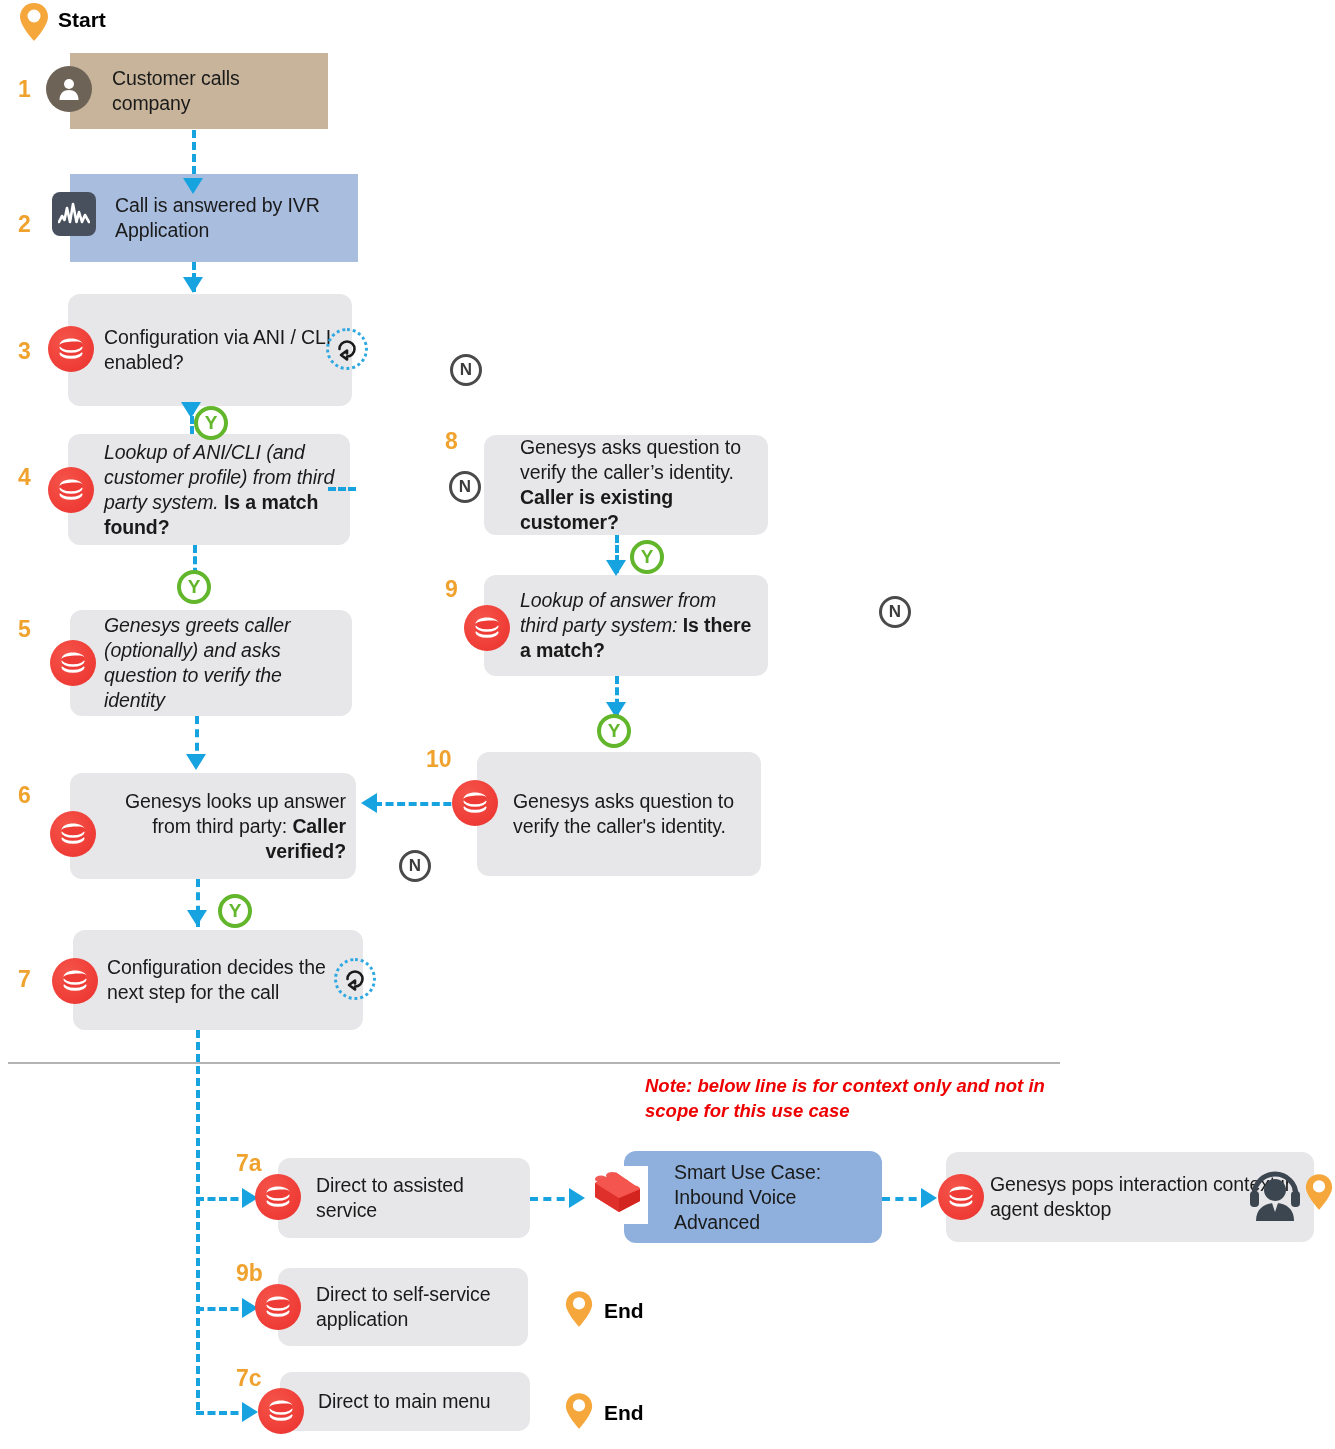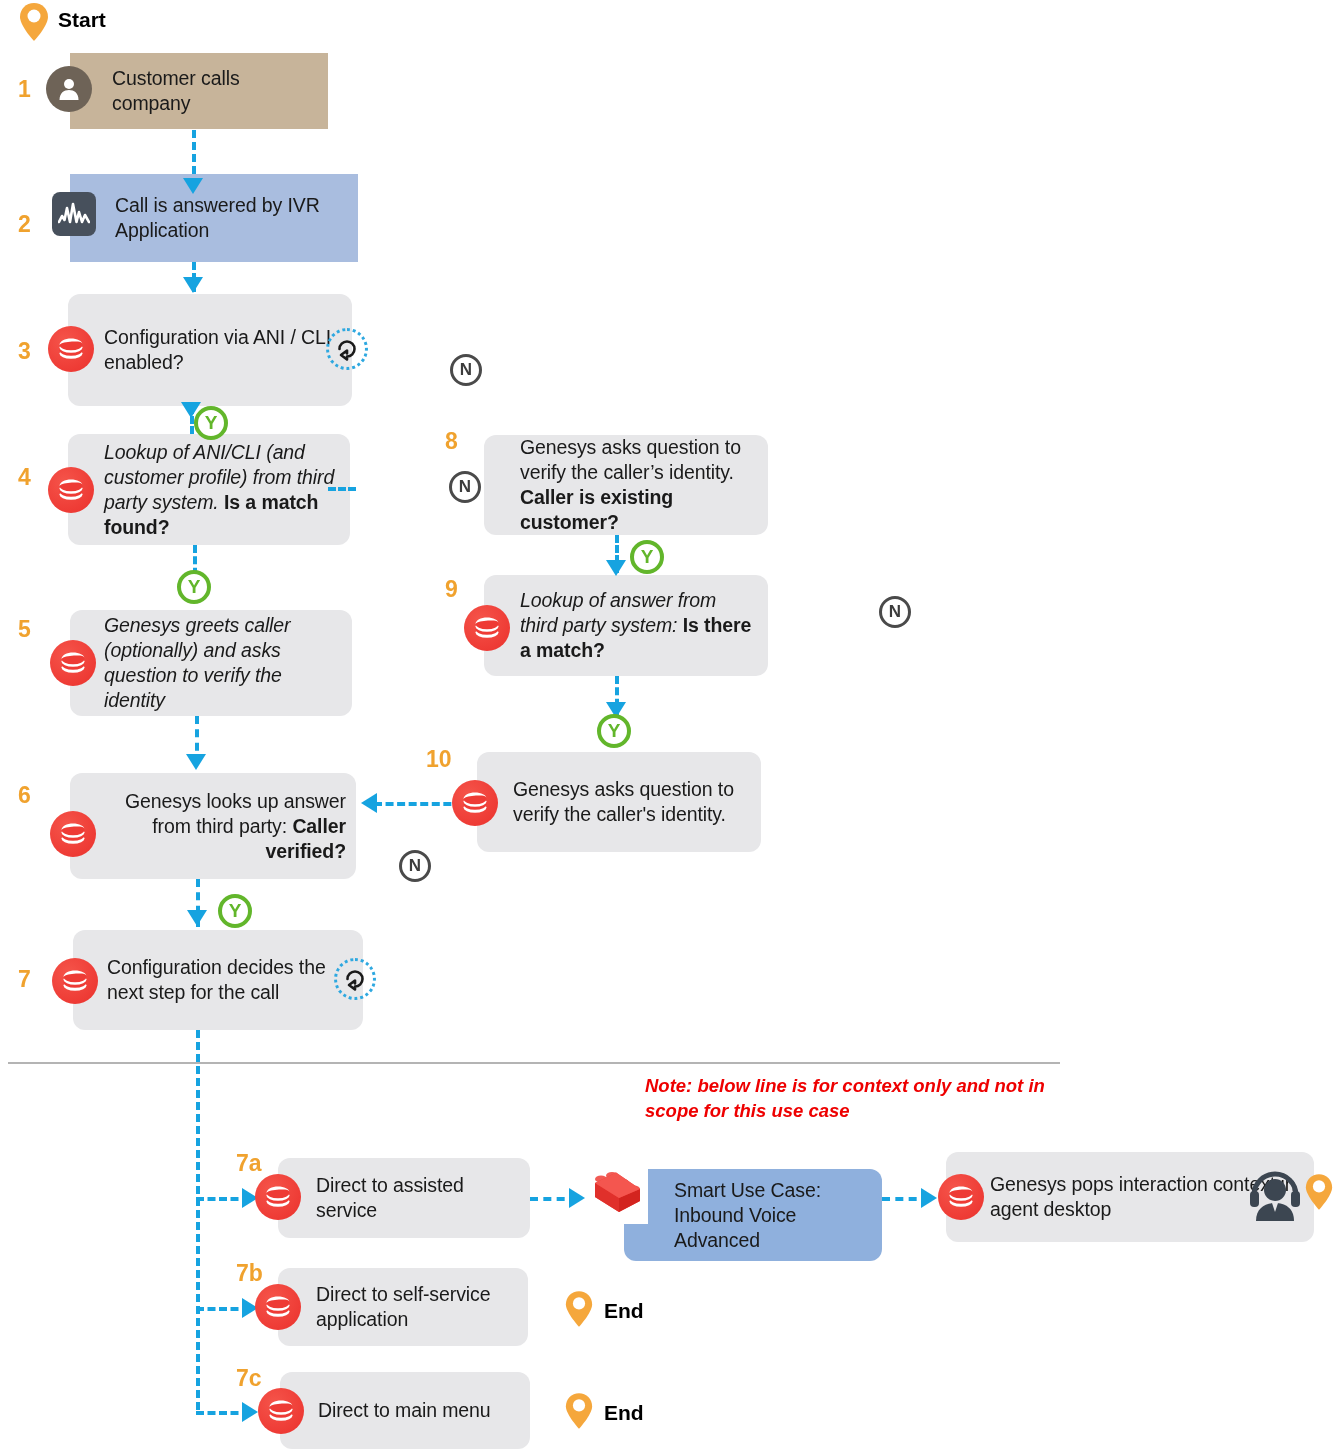--- a/index.html
+++ b/index.html
@@ -27,21 +27,21 @@
     background: #e7e7e9;
     color: #1a1a1a;
     font-size: 19.5px;
     line-height: 25px;
     letter-spacing: -0.1px;
   }
   .box .txt { padding: 0 10px 0 0; }
   .box.sq { border-radius: 0; }
   .box.tan  { background: #c7b49a; }
   .box.blue { background: #a9bddf; }
-  .box.bluer{ background: #8fb0dd; border-radius: 12px; margin-top: 18px; }
+  .box.bluer{ background: #8fb0dd; border-radius: 12px; }
 
   
   .gen {
     position: absolute;
     width: 46px; height: 46px;
     border-radius: 50%;
     background: #f04040;
     background: radial-gradient(circle at 36% 32%, #f5544a 0%, #ee3b35 70%, #e7332c 100%);
     display: flex; align-items: center; justify-content: center;
     z-index: 6;
@@ -396,21 +396,21 @@
   <div class="num" style="left:426px; top:748px;">10</div>
   <div class="gen" style="left:452px; top:780px;">
     <svg width="30" height="24" viewBox="0 0 30 24">
       <ellipse cx="15" cy="16.5" rx="11.5" ry="5.2" fill="#ffffff"></ellipse>
       <ellipse cx="15" cy="13.5" rx="11.5" ry="5.2" fill="#ee3b35"></ellipse>
       <ellipse cx="15" cy="10.5" rx="11.5" ry="5.2" fill="#ffffff"></ellipse>
       <ellipse cx="15" cy="8" rx="11.5" ry="5.2" fill="#ee3b35"></ellipse>
       <path d="M3.5 8 C3.5 4 9 1.4 15 1.4 C21 1.4 26.5 4 26.5 7.2 C26.5 4.6 21.5 4.2 16 4.6 C10.5 5 5 6 3.5 8 Z" fill="#ffffff"></path>
     </svg>
   </div>
-  <div class="box" style="left:477px; top:752px; width:284px; height:100px; padding-left:36px;">
+  <div class="box" style="left:477px; top:752px; width:284px; height:124px; padding-left:36px;">
     <span class="txt">Genesys asks question to verify the caller's identity.</span>
   </div>
 
   <div class="num" style="left:236px; top:1152px;">7a</div>
   <div class="gen" style="left:255px; top:1174px;">
     <svg width="30" height="24" viewBox="0 0 30 24">
       <ellipse cx="15" cy="16.5" rx="11.5" ry="5.2" fill="#ffffff"></ellipse>
       <ellipse cx="15" cy="13.5" rx="11.5" ry="5.2" fill="#ee3b35"></ellipse>
       <ellipse cx="15" cy="10.5" rx="11.5" ry="5.2" fill="#ffffff"></ellipse>
       <ellipse cx="15" cy="8" rx="11.5" ry="5.2" fill="#ee3b35"></ellipse>
@@ -459,21 +459,21 @@
       <circle cx="31" cy="27" r="11" fill="#3c4651"></circle>
       <path d="M12 58 C12 45 21 40 31 40 C41 40 50 45 50 58 Z" fill="#3c4651"></path>
       <path d="M28 40 L31 49 L34 40 Z" fill="#e7e7e9"></path>
     </svg>
   </div>
   <svg class="pin" style="left:1304px; top:1173px;" width="30" height="38" viewBox="0 0 32 40">
     <path d="M16 1 C8 1 2 7 2 15 C2 24 16 39 16 39 C16 39 30 24 30 15 C30 7 24 1 16 1 Z" fill="#f5a73c"></path>
     <circle cx="16" cy="14" r="6.5" fill="#ffffff"></circle>
   </svg>
 
-  <div class="num" style="left:236px; top:1262px;">7b</div>
+  <div class="num" style="left:236px; top:1262px;">9b</div>
   <div class="gen" style="left:255px; top:1284px;">
     <svg width="30" height="24" viewBox="0 0 30 24">
       <ellipse cx="15" cy="16.5" rx="11.5" ry="5.2" fill="#ffffff"></ellipse>
       <ellipse cx="15" cy="13.5" rx="11.5" ry="5.2" fill="#ee3b35"></ellipse>
       <ellipse cx="15" cy="10.5" rx="11.5" ry="5.2" fill="#ffffff"></ellipse>
       <ellipse cx="15" cy="8" rx="11.5" ry="5.2" fill="#ee3b35"></ellipse>
       <path d="M3.5 8 C3.5 4 9 1.4 15 1.4 C21 1.4 26.5 4 26.5 7.2 C26.5 4.6 21.5 4.2 16 4.6 C10.5 5 5 6 3.5 8 Z" fill="#ffffff"></path>
     </svg>
   </div>
   <div class="box" style="left:278px; top:1268px; width:250px; height:78px; padding-left:38px;">
@@ -488,21 +488,21 @@
   <div class="num" style="left:236px; top:1367px;">7c</div>
   <div class="gen" style="left:258px; top:1388px;">
     <svg width="30" height="24" viewBox="0 0 30 24">
       <ellipse cx="15" cy="16.5" rx="11.5" ry="5.2" fill="#ffffff"></ellipse>
       <ellipse cx="15" cy="13.5" rx="11.5" ry="5.2" fill="#ee3b35"></ellipse>
       <ellipse cx="15" cy="10.5" rx="11.5" ry="5.2" fill="#ffffff"></ellipse>
       <ellipse cx="15" cy="8" rx="11.5" ry="5.2" fill="#ee3b35"></ellipse>
       <path d="M3.5 8 C3.5 4 9 1.4 15 1.4 C21 1.4 26.5 4 26.5 7.2 C26.5 4.6 21.5 4.2 16 4.6 C10.5 5 5 6 3.5 8 Z" fill="#ffffff"></path>
     </svg>
   </div>
-  <div class="box" style="left:280px; top:1372px; width:250px; height:77px; padding-left:38px;">
+  <div class="box" style="left:280px; top:1372px; width:250px; height:59px; padding-left:38px;">
     <span class="txt">Direct to main menu</span>
   </div>
   <svg class="pin" style="left:564px; top:1392px;" width="30" height="38" viewBox="0 0 32 40">
     <path d="M16 1 C8 1 2 7 2 15 C2 24 16 39 16 39 C16 39 30 24 30 15 C30 7 24 1 16 1 Z" fill="#f5a73c"></path>
     <circle cx="16" cy="14" r="6.5" fill="#ffffff"></circle>
   </svg>
   <div class="pinlabel" style="left:604px; top:1401px;">End</div>
 
 </div>
 

